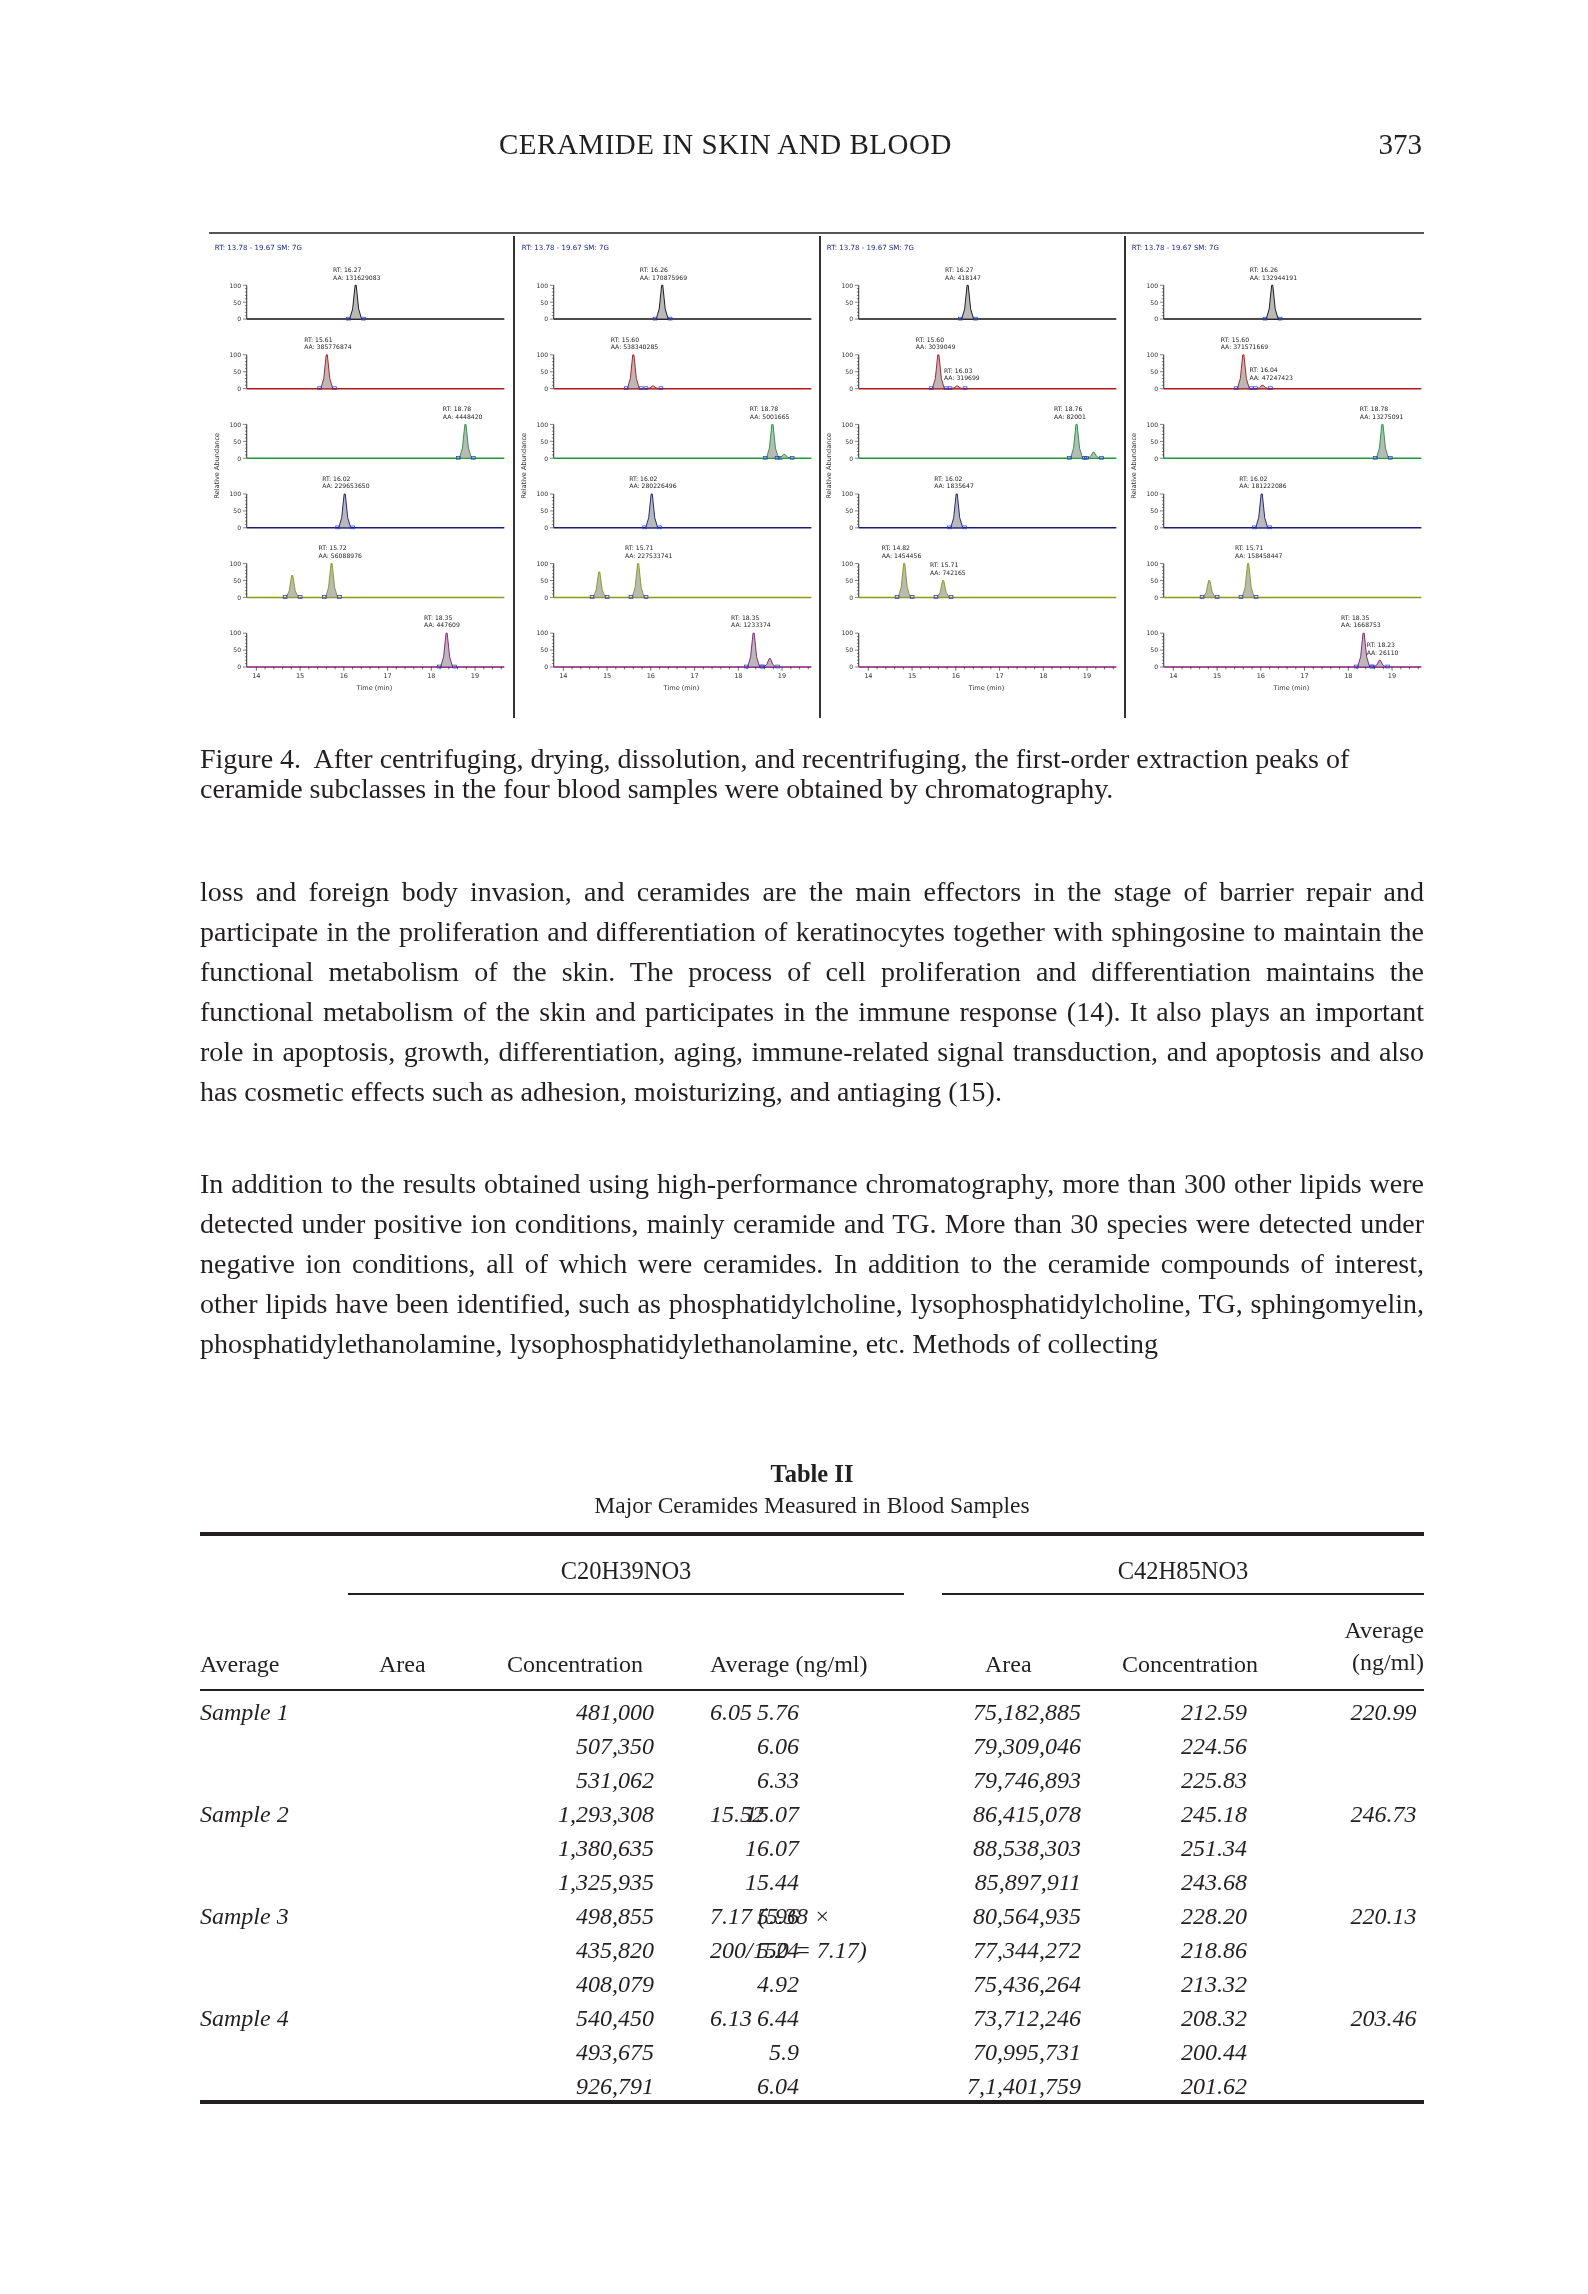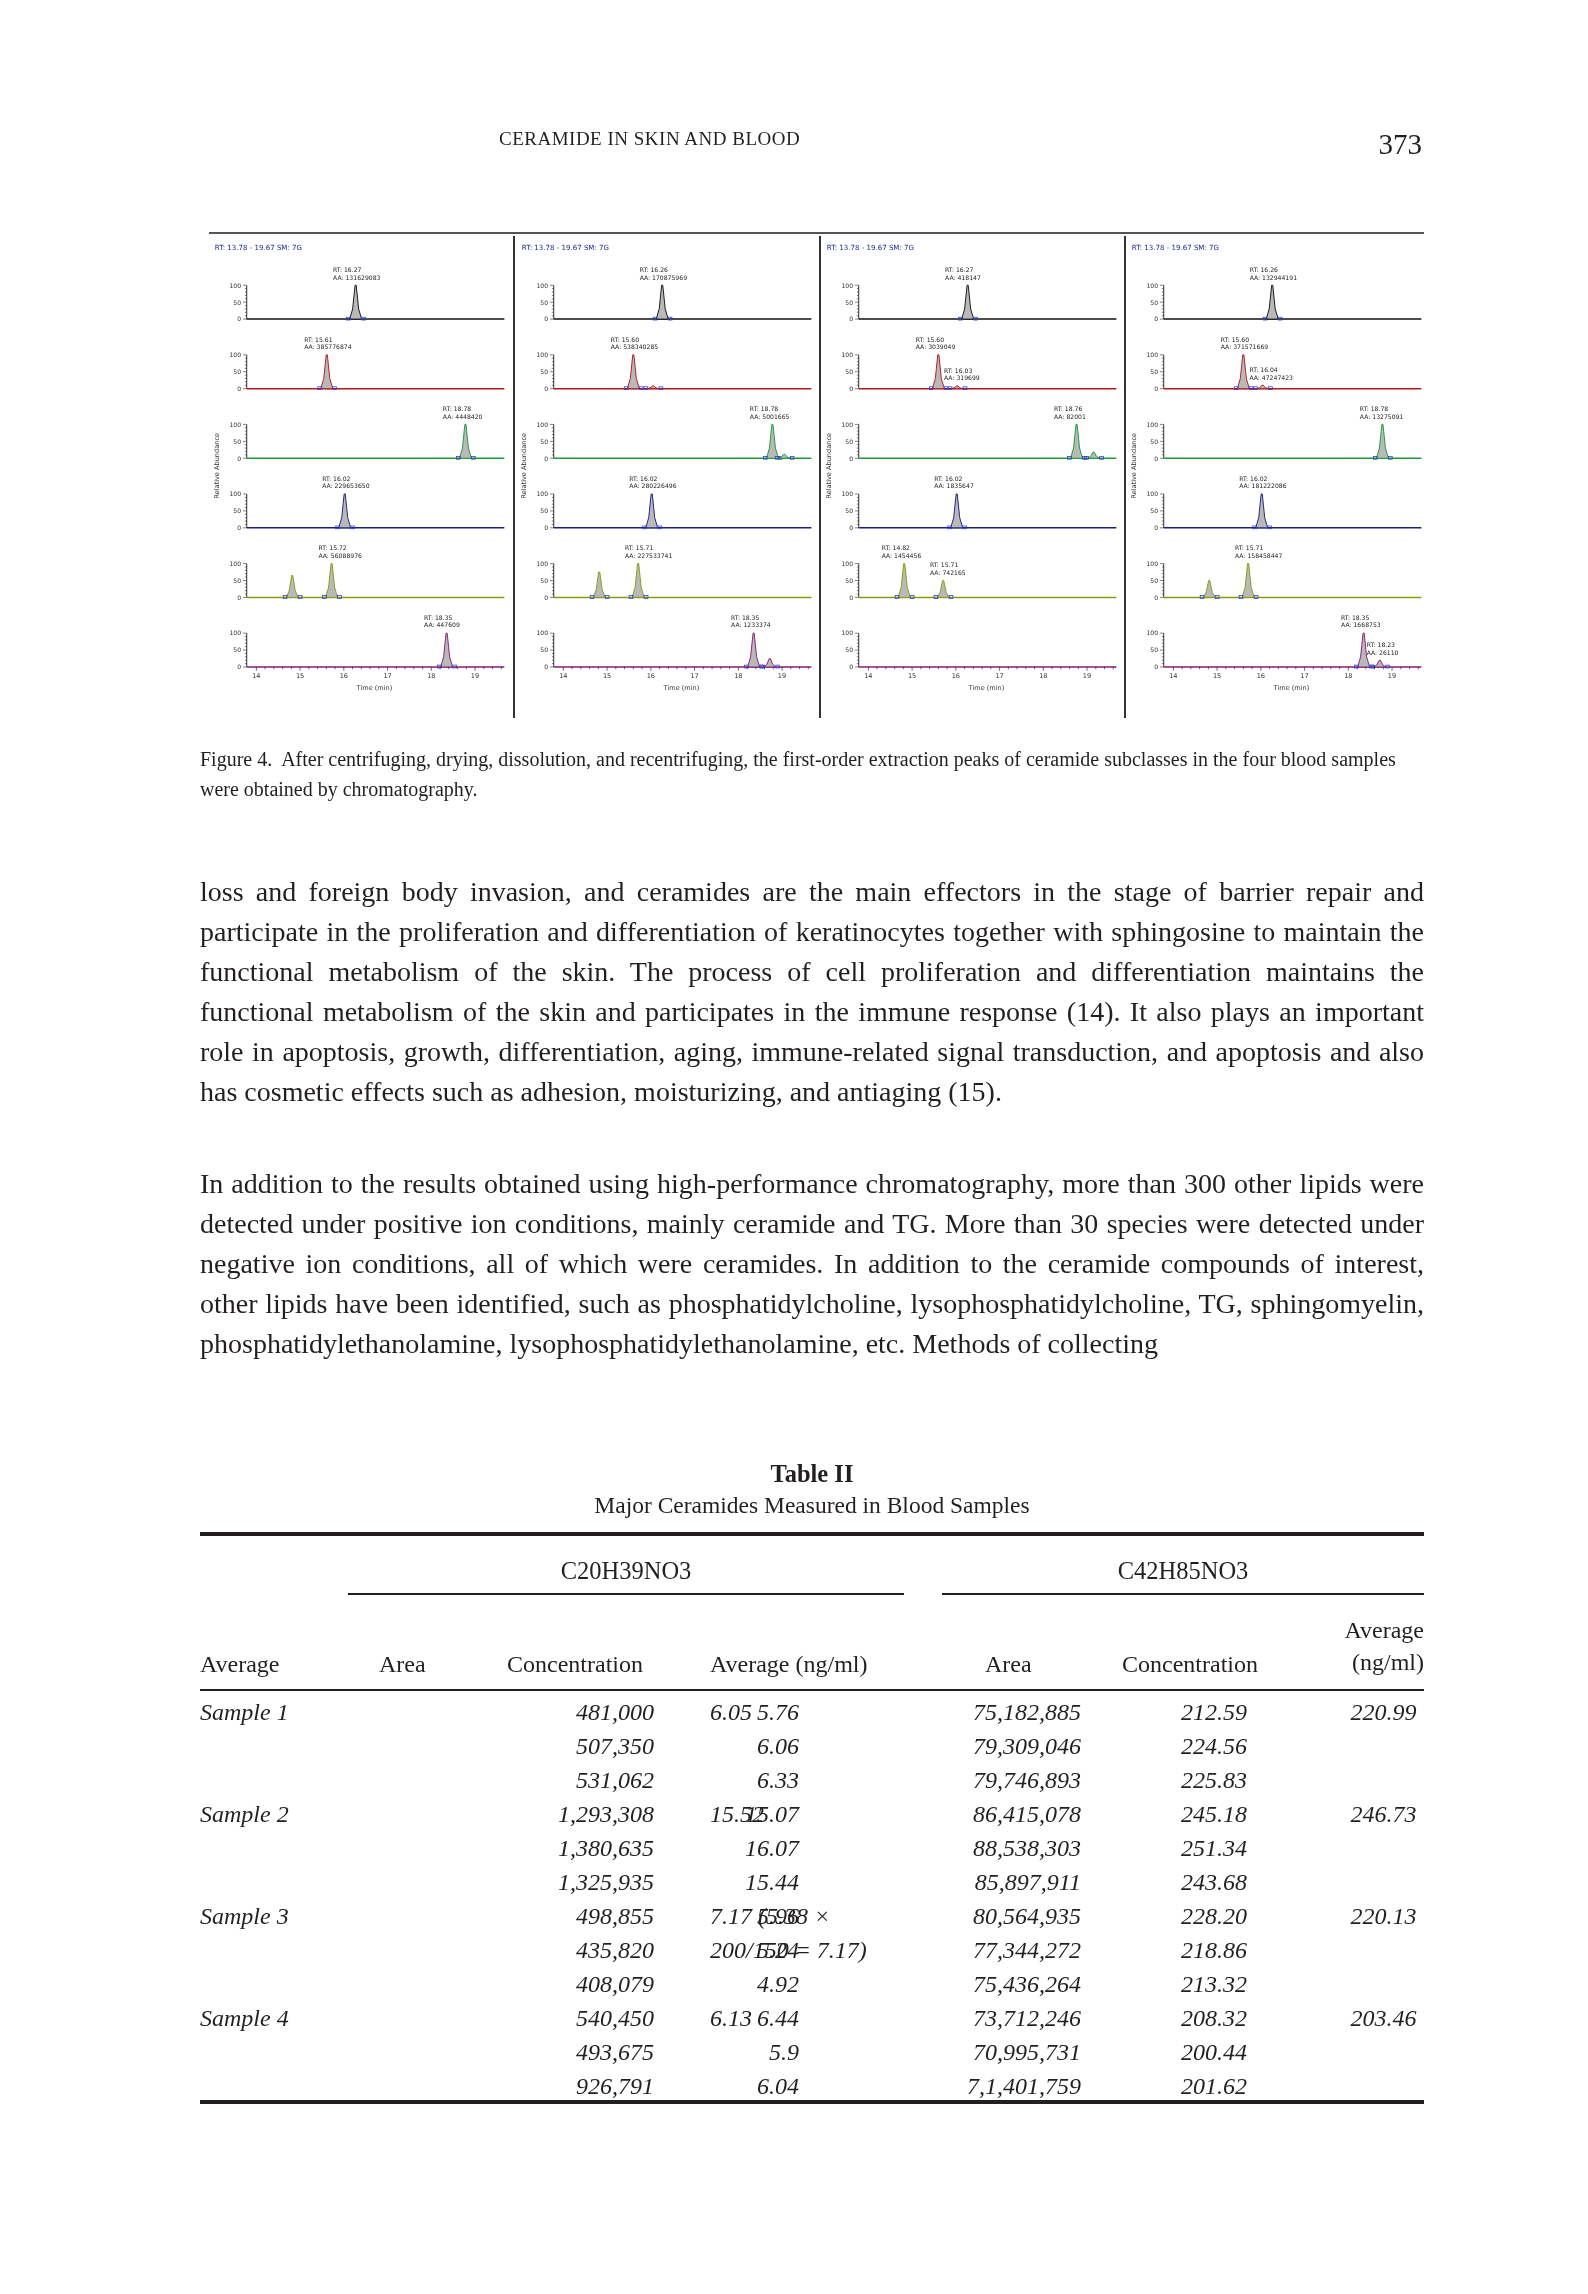--- a/index.html
+++ b/index.html
@@ -1,27 +1,27 @@
 <!DOCTYPE html>
 <html style="font-size:15px"><head>
 <meta charset="utf-8">
 <style>
   html, body { margin: 0; padding: 0; background: #ffffff; }
   body { width: 1589px; height: 2295px; position: relative; overflow: hidden; color: #231f20; font-family: "Liberation Serif", "DejaVu Serif", serif; }
   .running-head { position: absolute; top: 128px; left: 198px; width: 1224px; height: 38px; }
-  .running-title { position: absolute; left: 301px; top: 0; font-size: 19px; letter-spacing: 0.5px; }
+  .running-title { position: absolute; left: 301px; top: 0; font-size: 29px; letter-spacing: 0.5px; }
   .page-number { position: absolute; right: 0; top: 0; font-size: 29px; }
 
   .figure { position: absolute; top: 232px; left: 209px; width: 1215px; height: 490px; }
   .fig-topline { position: absolute; top: 0; left: 0; width: 1215px; height: 1.9px; background: #555; }
   .panel { position: absolute; top: 5.6px; width: 299px; height: 480px; }
   .panel svg { width: 299px; height: 480px; display: block; }
   .panel-divider { position: absolute; top: 3.8px; width: 1.9px; height: 482px; background: #333; }
 
-  .caption { position: absolute; top: 744px; left: 200px; width: 1224px; font-size: 20px; line-height: 30px; }
+  .caption { position: absolute; top: 744px; left: 200px; width: 1224px; font-size: 28px; line-height: 30px; }
   .caption-label { font-weight: normal; }
 
   .body-text { position: absolute; left: 200px; width: 1224px; font-size: 28px; line-height: 40px; text-align: justify; }
   .para1 { top: 872px; }
   .para2 { top: 1164px; }
   .body-text p { margin: 0; }
 
   .table-title { position: absolute; top: 1460px; left: 200px; width: 1224px; text-align: center; font-size: 24.5px; font-weight: bold; }
   .table-subtitle { position: absolute; top: 1492px; left: 200px; width: 1224px; text-align: center; font-size: 23.5px; }
   .rule { position: absolute; background: #231f20; }

